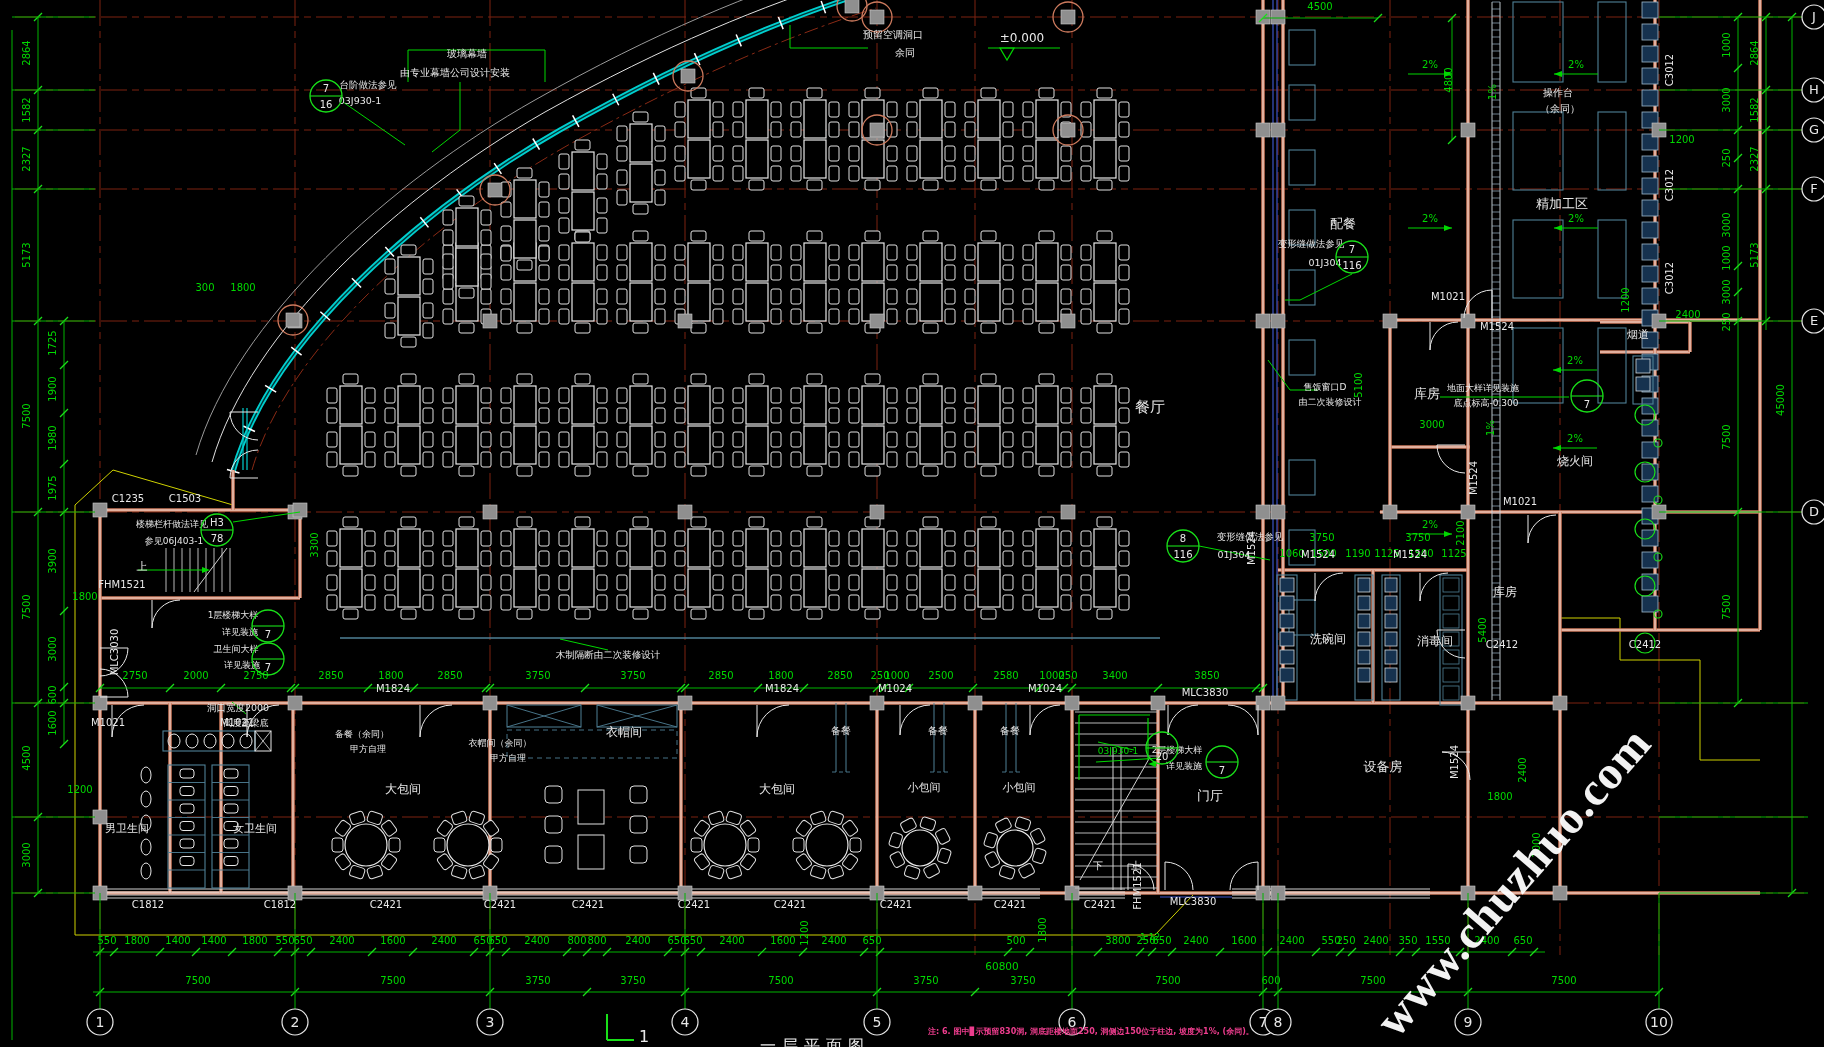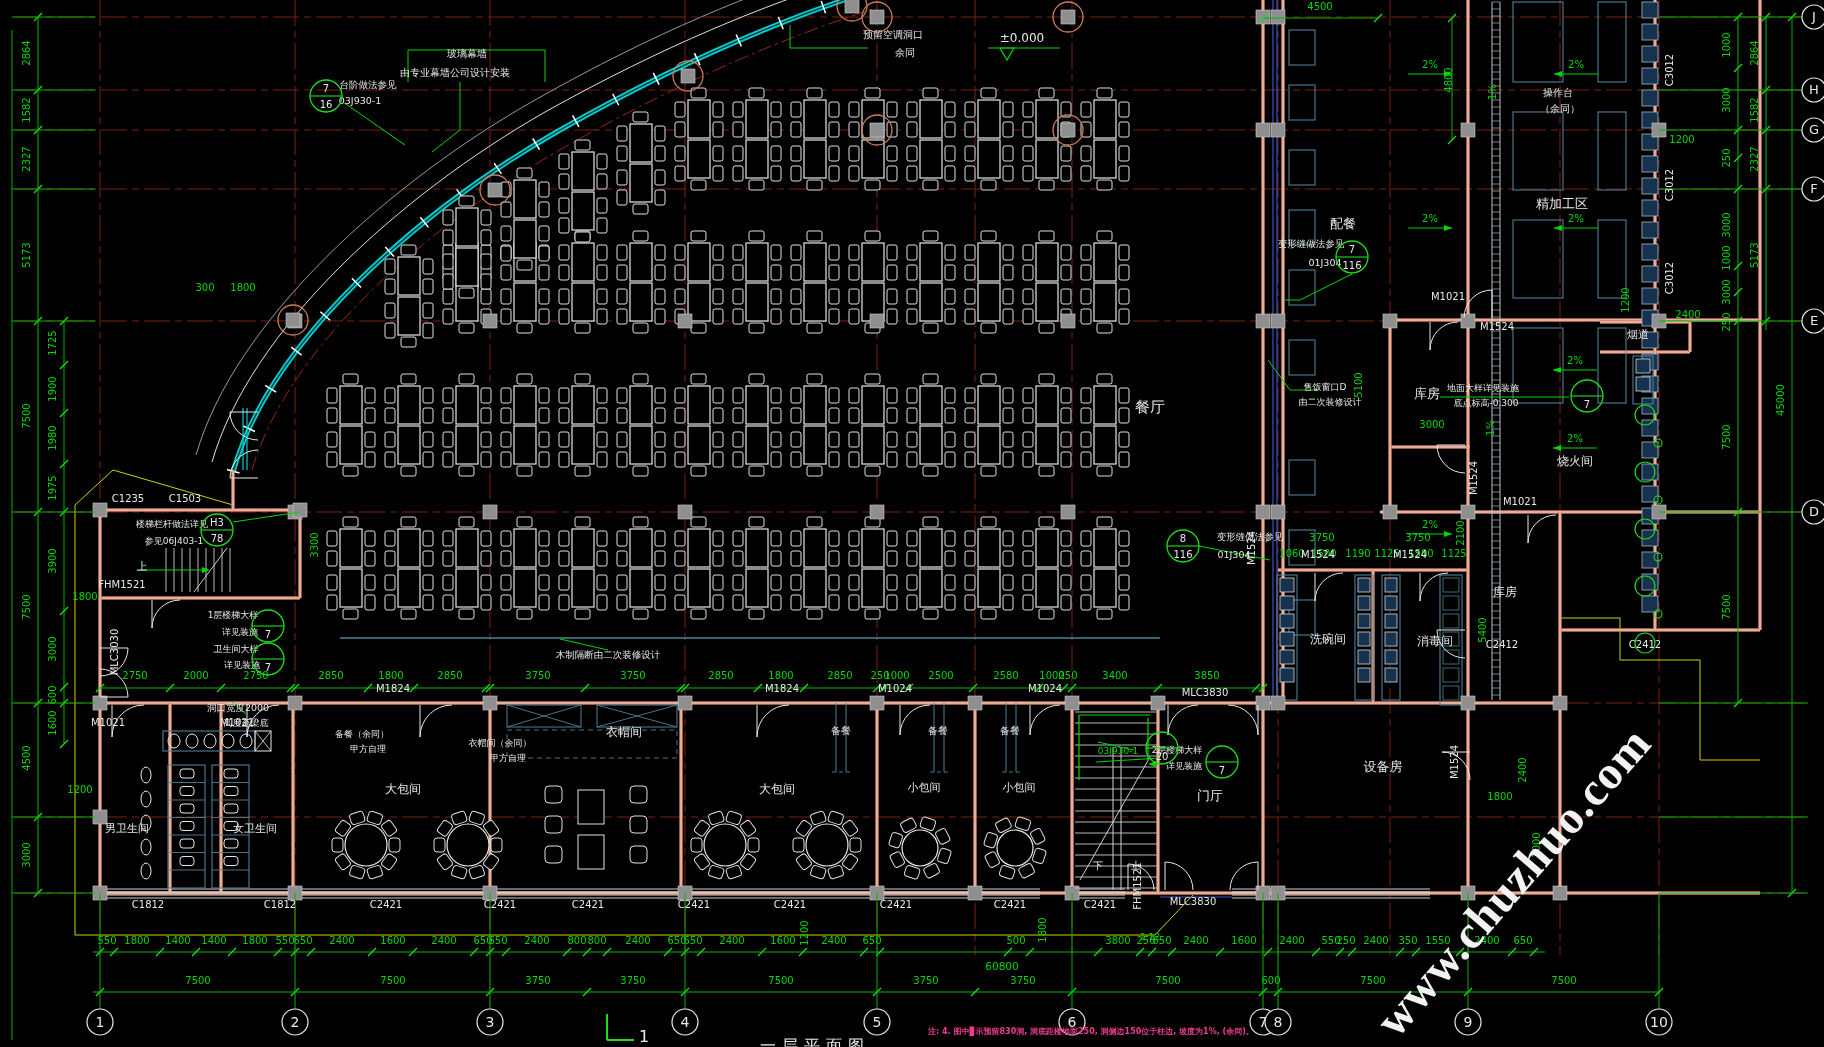--- a/index.html
+++ b/index.html
@@ -1793,15 +1793,15 @@
       <text x="1814" y="193" fill="#e8e8e8" font-size="13" text-anchor="middle" font-family="DejaVu Sans, sans-serif">F</text>
       <circle cx="1814" cy="321" r="12" fill="#000" stroke="#e8e8e8" stroke-width="1.2"></circle>
       <text x="1814" y="325" fill="#e8e8e8" font-size="13" text-anchor="middle" font-family="DejaVu Sans, sans-serif">E</text>
       <circle cx="1814" cy="512" r="12" fill="#000" stroke="#e8e8e8" stroke-width="1.2"></circle>
       <text x="1814" y="516" fill="#e8e8e8" font-size="13" text-anchor="middle" font-family="DejaVu Sans, sans-serif">D</text>
       <line x1="607" y1="1014" x2="607" y2="1040" stroke="#19e019" stroke-width="2"></line>
       <line x1="607" y1="1040" x2="634" y2="1040" stroke="#19e019" stroke-width="2"></line>
       <text x="644" y="1042" fill="#e8e8e8" font-size="16" text-anchor="middle" font-family="DejaVu Sans, sans-serif">1</text>
     </svg>
   <div class="watermark">www.chuzhuo.com</div>
-  <div class="note">注: 4. 图中▊示预留830洞, 洞底距楼地面250, 洞侧边150位于柱边, 坡度为1%, (余同)。</div>
+  <div class="note">注: 6. 图中▊示预留830洞, 洞底距楼地面250, 洞侧边150位于柱边, 坡度为1%, (余同)。</div>
   <div class="ptitle">一层平面图</div>
 </div>
 
 </body></html>

